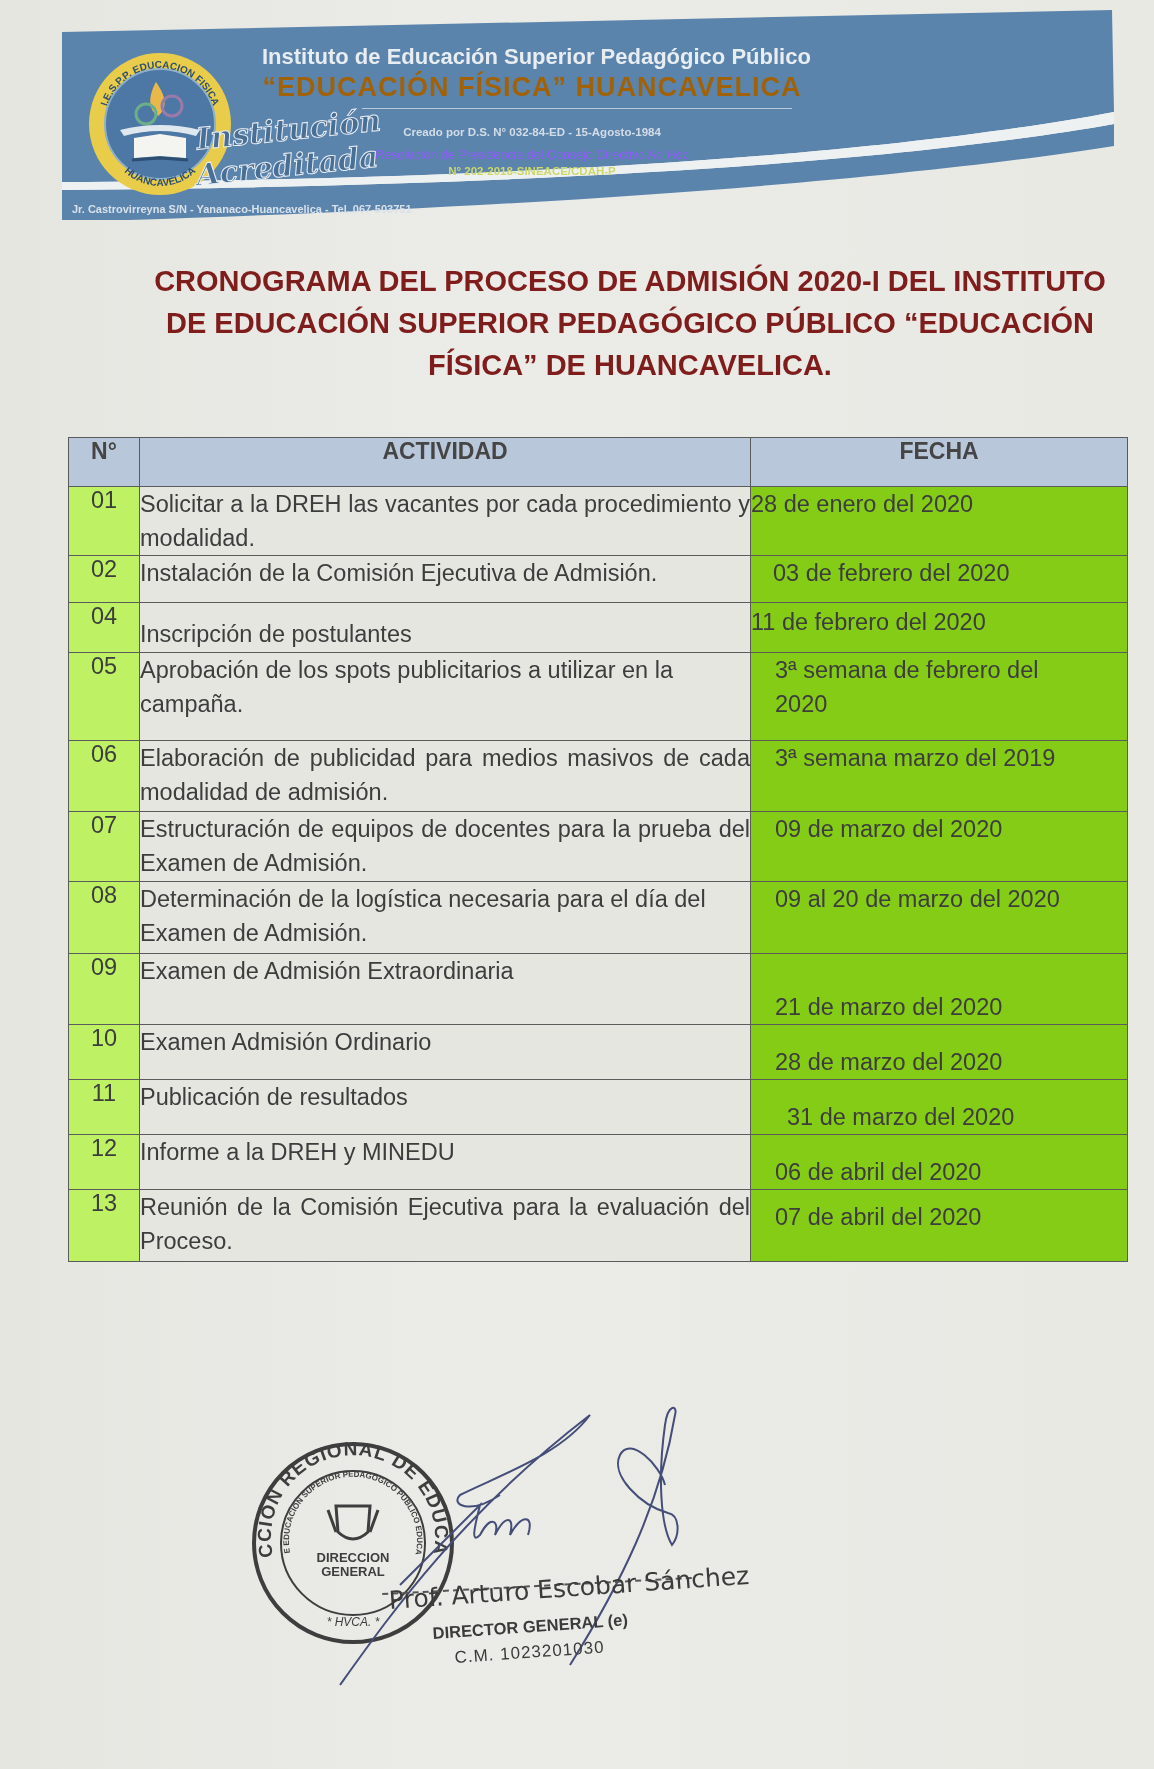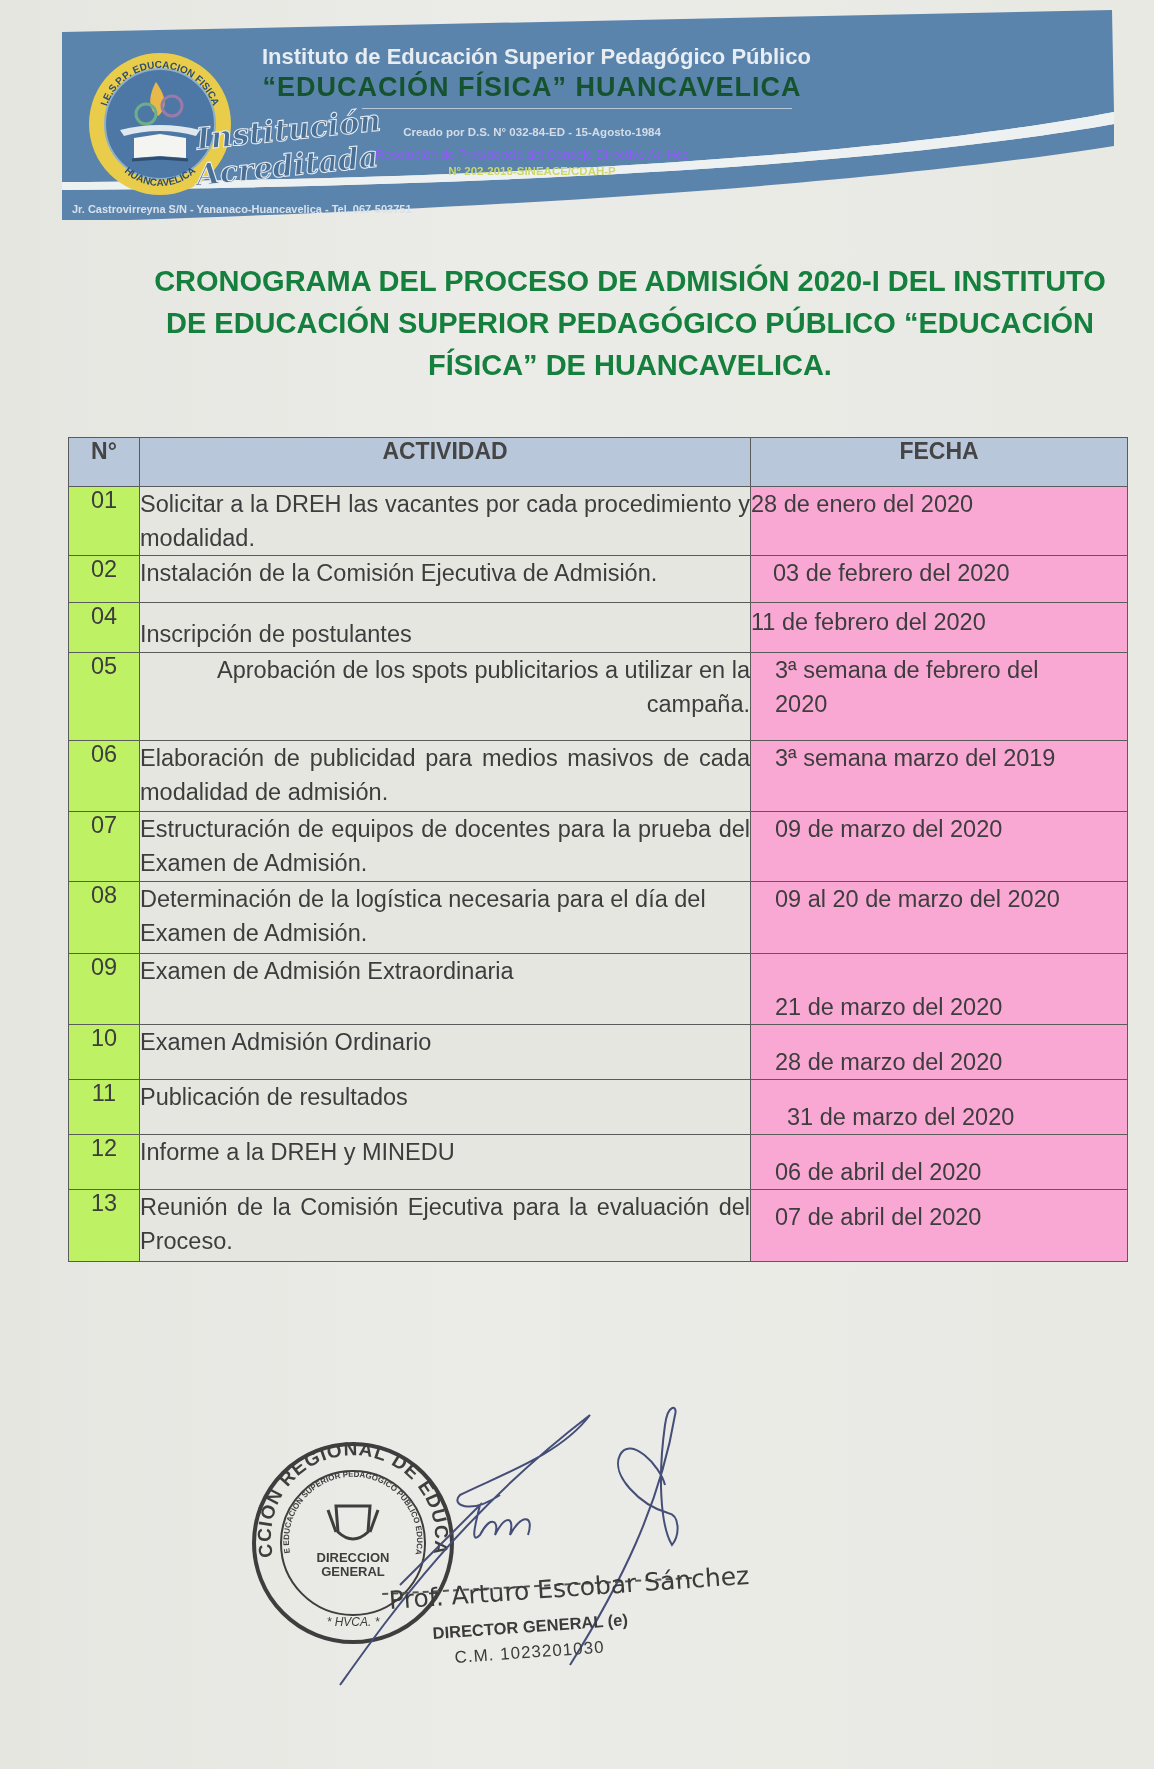--- a/index.html
+++ b/index.html
@@ -13,44 +13,44 @@
   .banner { position:absolute; left:62px; top:10px; width:1055px; height:210px; }
   .banner svg.bg { position:absolute; left:0; top:0; }
   .logo { position:absolute; left:24px; top:40px; width:148px; height:148px; }
   .script { position:absolute; font-family:"DejaVu Serif", serif; font-style:italic; font-weight:bold;
             color:#4a6f95; -webkit-text-stroke:1px #e8eef4; font-size:30px; letter-spacing:0; }
   .script.l1 { left:134px; top:102px; transform:rotate(-6deg); }
   .script.l2 { left:134px; top:138px; transform:rotate(-6deg); }
   .inst-line1 { position:absolute; left:200px; top:34px; width:540px; text-align:center;
                 font-size:22px; font-weight:bold; color:#e8edf2; white-space:nowrap; }
   .inst-line2 { position:absolute; left:200px; top:62px; width:540px; text-align:center;
-                font-size:27px; font-weight:bold; color:#14532d; letter-spacing:1px; white-space:nowrap; }
+                font-size:27px; font-weight:bold; color:#a16207; letter-spacing:1px; white-space:nowrap; }
   .rule { position:absolute; left:300px; top:98px; width:430px; height:1px; background:#b9c9d9; }
   .created { position:absolute; left:200px; top:116px; width:540px; text-align:center;
              font-size:11.5px; font-weight:bold; color:#d3dde7; white-space:nowrap; }
   .resol { position:absolute; left:200px; top:138px; width:540px; text-align:center;
            font-size:12.5px; color:#8b5cf6; white-space:nowrap; }
   .resol-num { position:absolute; left:200px; top:155px; width:540px; text-align:center;
                font-size:11.5px; font-weight:bold; color:#cdd86a; white-space:nowrap; }
   .address { position:absolute; left:10px; top:193px; font-size:11px; font-weight:bold;
              color:#d8e1ea; white-space:nowrap; }
   
   .title { position:absolute; left:150px; top:260px; width:960px; text-align:center;
-           font-size:29px; font-weight:bold; line-height:42px; color:#15803d; }
+           font-size:29px; font-weight:bold; line-height:42px; color:#7f1d1d; }
   
   table.sched { position:absolute; left:68px; top:437px; width:1060px;
                 border-collapse:collapse; font-size:23.5px; color:#3d3d3d; }
   table.sched th, table.sched td { border:1.6px solid #5b5b5b; padding:0; vertical-align:top; }
   table.sched th { background:#b9c7da; font-weight:bold; height:48px; font-size:23px; color:#454545; }
   th.c-no { width:70px; text-align:center; padding-top:8px; }
   th.c-act { width:610px; text-align:center; padding-top:10px; }
   th.c-date { text-align:center; padding-top:4px; }
   td.c-no { text-align:center; padding-top:6px; background:#bef264; }
   td.c-act { padding:6px 10px 4px 12px; line-height:34px; text-align:justify; background:#e6e6e1; }
-  td.c-date { padding:10px 10px 4px 26px; line-height:34px; vertical-align:middle; background:#f9a8d4; }
+  td.c-date { padding:10px 10px 4px 26px; line-height:34px; vertical-align:middle; background:#84cc16; }
   td.c-date.top { vertical-align:top; padding-top:2px; }
   
   .stamp { position:absolute; left:250px; top:1440px; width:206px; height:206px; }
   .sig-scribble { position:absolute; left:300px; top:1395px; width:420px; height:300px; }
   .sig-line { position:absolute; left:382px; top:1585px; width:310px; border-top:2px dashed #555; transform:rotate(-3deg); }
   .sig-name { position:absolute; left:388px; top:1586px; font-family:"DejaVu Sans", sans-serif;
               font-size:25px; color:#3b3b3b; transform:rotate(-4deg); transform-origin:left top; white-space:nowrap; }
   .sig-role { position:absolute; left:432px; top:1624px; font-size:16.5px; font-weight:bold;
               color:#3b3b3b; transform:rotate(-4deg); transform-origin:left top; white-space:nowrap; }
   .sig-cm { position:absolute; left:454px; top:1648px; font-size:17px;
@@ -122,21 +122,21 @@
       <td class="c-act">Instalación de la Comisión Ejecutiva de Admisión.</td>
       <td class="c-date" style="padding-left:22px">03 de febrero del 2020</td>
     </tr>
     <tr style="height:50px">
       <td class="c-no">04</td>
       <td class="c-act" style="padding-top:14px">Inscripción de postulantes</td>
       <td class="c-date top">11 de febrero del 2020</td>
     </tr>
     <tr style="height:88px">
       <td class="c-no">05</td>
-      <td class="c-act" style="text-align:right">Aprobación de los spots publicitarios a utilizar en la campaña.</td>
+      <td class="c-act" style="text-align:left">Aprobación de los spots publicitarios a utilizar en la campaña.</td>
       <td class="c-date" style="padding-left:24px;padding-right:40px">3ª semana de febrero del 2020</td>
     </tr>
     <tr style="height:71px">
       <td class="c-no">06</td>
       <td class="c-act">Elaboración de publicidad para medios masivos de cada modalidad de admisión.</td>
       <td class="c-date" style="padding-left:24px">3ª semana marzo del 2019</td>
     </tr>
     <tr style="height:70px">
       <td class="c-no">07</td>
       <td class="c-act">Estructuración de equipos de docentes para la prueba del Examen de Admisión.</td>

